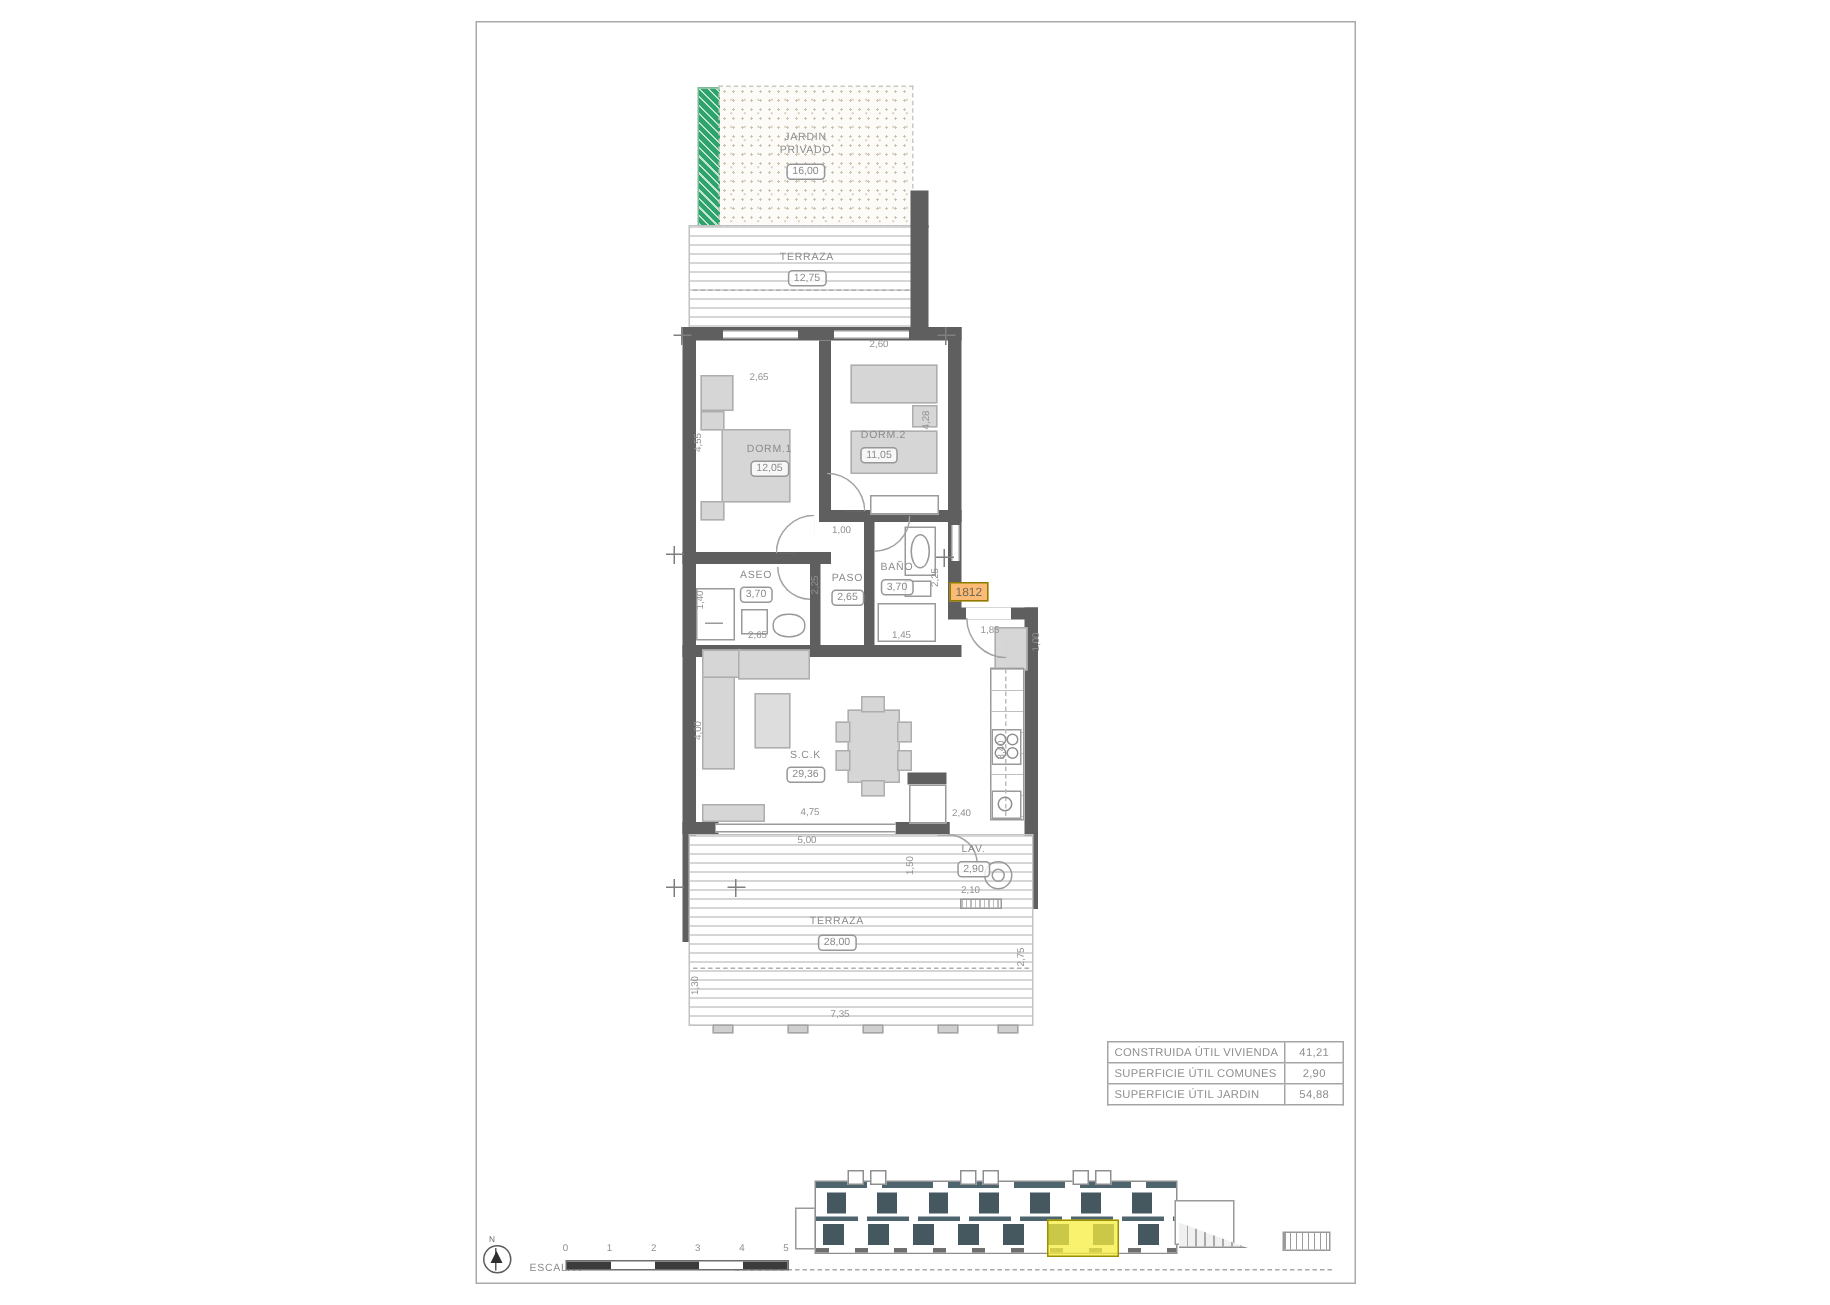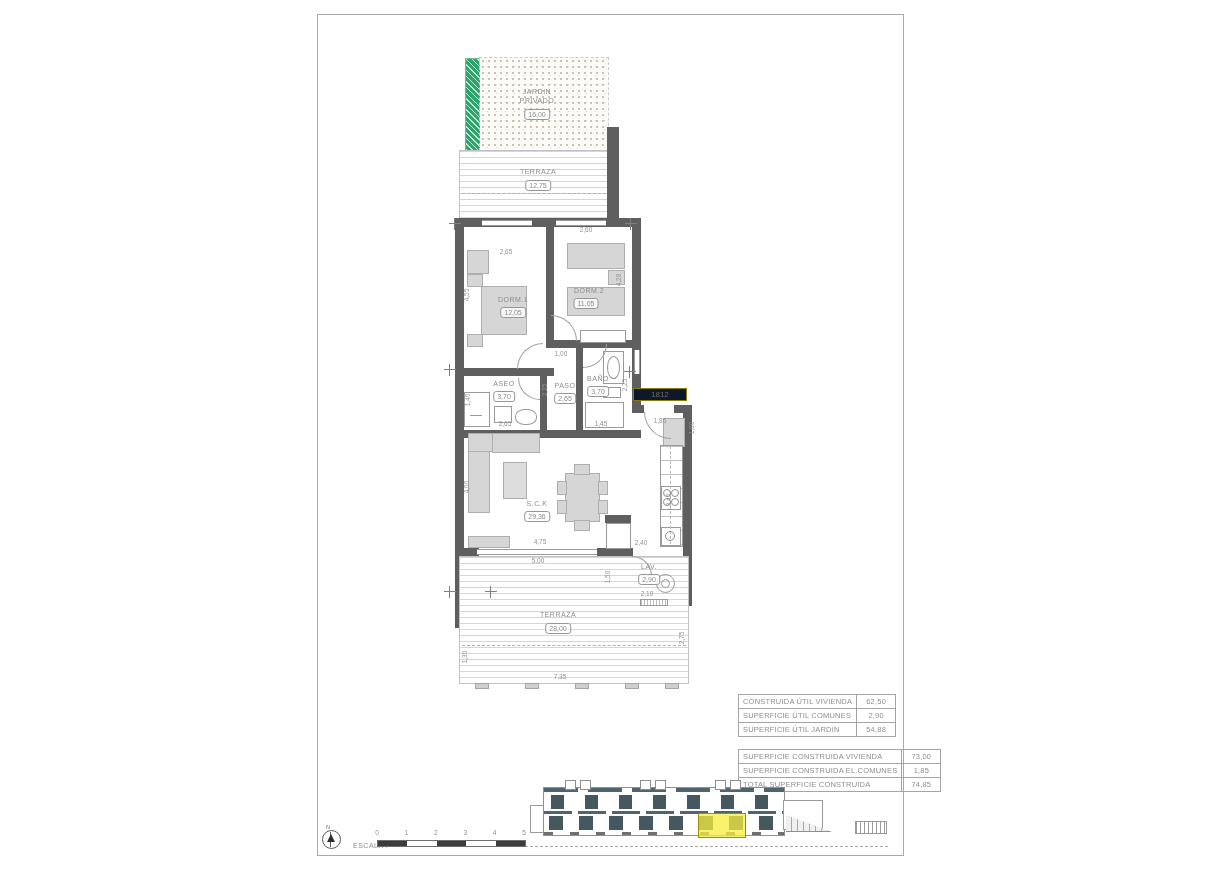--- a/index.html
+++ b/index.html
@@ -45,22 +45,22 @@
   .areas-table td{border:1px solid #a5a5a5;padding:2px 4px;line-height:9px;white-space:nowrap;}
   .areas-table td.val{width:30px;text-align:center;}
   
   .tick{position:absolute;font-size:6.5px;color:#8f8f8f;transform:translateX(-50%);}
   .scalebar{position:absolute;height:5px;border:1px solid #6d6d6d;
         background:linear-gradient(90deg,#3c3c3c 0 20%,#fff 20% 40%,#3c3c3c 40% 60%,#fff 60% 80%,#3c3c3c 80% 100%);}
   
   .elev-winrow{position:absolute;}
   .teal{background:#4e656d;}
   .yellowbox{position:absolute;background:rgba(247,238,62,.75);border:1.5px solid #9d8f00;z-index:15;}
-  .badge{position:absolute;background:#0f172a;border:1px solid #8a7d00;color:#6f6a5d;
-        font-size:8px;padding:0 17px;line-height:11px;z-index:40;}
+  .badge{position:absolute;background:#fdba74;border:1px solid #8a7d00;color:#6f6a5d;
+        font-size:8px;padding:0 3px;line-height:11px;z-index:40;}
 </style>
 </head>
 <body>
 
 <div class="sheet">
   <div class="frame"></div>
 
   <div class="greenhatch" style="left:466px;top:59px;width:14px;height:91px;"></div>
   <div class="stipple" style="left:480px;top:58px;width:128px;height:92px;"></div>
   <div class="wall" style="left:607px;top:127px;width:12px;height:25px;"></div>
@@ -210,45 +210,29 @@
   <div class="cross" style="left:444px;top:586px;"></div>
   <div class="cross" style="left:485px;top:586px;"></div>
   <div class="cross" style="left:624px;top:366px;"></div>
   <div class="cross" style="left:449px;top:218px;"></div>
   <div class="cross" style="left:625px;top:218px;"></div>
 
   <table class="areas-table" style="left:738px;top:694px;">
     <tbody>
         <tr>
       <td>CONSTRUIDA ÚTIL VIVIENDA</td>
-      <td class="val">62,50</td>
+      <td class="val">41,21</td>
     </tr>
     <tr>
       <td>SUPERFICIE ÚTIL COMUNES</td>
       <td class="val">2,90</td>
     </tr>
     <tr>
       <td>SUPERFICIE ÚTIL JARDIN</td>
       <td class="val">54,88</td>
-    </tr>
-  </tbody>
-    </table>
-  <table class="areas-table" style="left:738px;top:749px;">
-    <tbody>
-        <tr>
-      <td>SUPERFICIE CONSTRUIDA VIVIENDA</td>
-      <td class="val">73,00</td>
-    </tr>
-    <tr>
-      <td>SUPERFICIE CONSTRUIDA EL.COMUNES</td>
-      <td class="val">1,85</td>
-    </tr>
-    <tr>
-      <td>TOTAL SUPERFICIE CONSTRUIDA</td>
-      <td class="val">74,85</td>
     </tr>
   </tbody>
     </table>
 
   <div class="abs" style="left:530px;top:777px;width:360px;height:75px;">
 
     <div class="abs" style="left:0;top:28px;width:12px;height:26px;background:#fff;border:1px solid #9a9a9a;"></div>
 
     <div class="abs" style="left:13px;top:10px;width:240px;height:47px;background:#fff;border:1px solid #8f8f8f;">
       <div class="abs teal" style="left:0;top:0;width:100%;height:4px;background:repeating-linear-gradient(90deg,#4e656d 0,#4e656d 34px,#ffffff 34px,#ffffff 44px);"></div>

